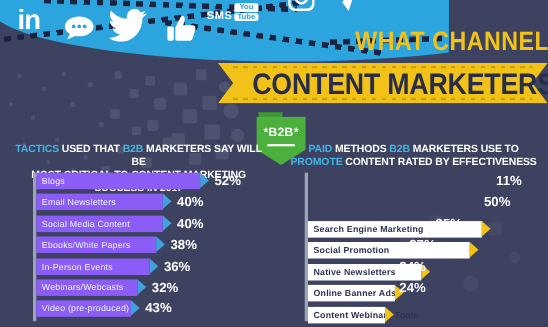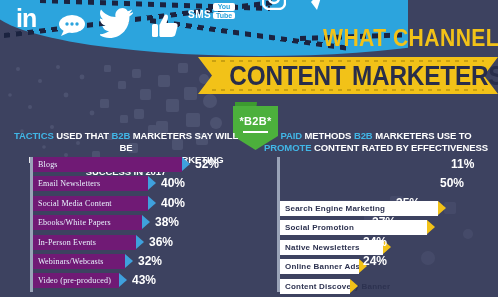--- a/index.html
+++ b/index.html
@@ -135,21 +135,21 @@
     background:#9aa3b8;
   }
   .rows{position:absolute;left:3px;top:0;width:212px;}
   .row{
     position:relative;height:15px;margin-bottom:4.4px;
   }
   .bar{
     position:absolute;left:0;top:0;height:15px;
     display:flex;align-items:center;
   }
-  .bar-blue{background:#701a75;font-family:Liberation Serif, serif;}
+  .bar-blue{background:#8b5cf6;}
   .bar-yellow{background:#ffffff;margin-top:44px;}
   .bar-blue::after,.bar-yellow::after{
     content:"";position:absolute;right:-8px;top:0;
     border-top:7.5px solid transparent;
     border-bottom:7.5px solid transparent;
   }
   .bar-blue::after{border-left:8px solid #3fa1dd;}
   .bar-yellow::after{border-left:8px solid #f2c218;}
   .bar-label{
     padding-left:5px;
@@ -364,21 +364,21 @@
           <span class="bar-value" style="left: 116px;">35%</span>
         </div>
         <div class="row">
           <div class="bar bar-yellow" style="width: 79px;">
             <span class="bar-label">Online Banner Ads</span>
           </div>
           <span class="bar-value" style="left: 92px;">27%</span>
         </div>
         <div class="row">
           <div class="bar bar-yellow" style="width: 70px;">
-            <span class="bar-label">Content Discovery Banner</span>
+            <span class="bar-label">Content Webinars Tools</span>
           </div>
           <span class="bar-value" style="left: 83px;">24%</span>
         </div>
         <div class="row">
           <div class="bar bar-yellow" style="width: 70px;">
             <span class="bar-label">Print/Online Promotion</span>
           </div>
           <span class="bar-value" style="left: 83px;">24%</span>
         </div>
       </div>

